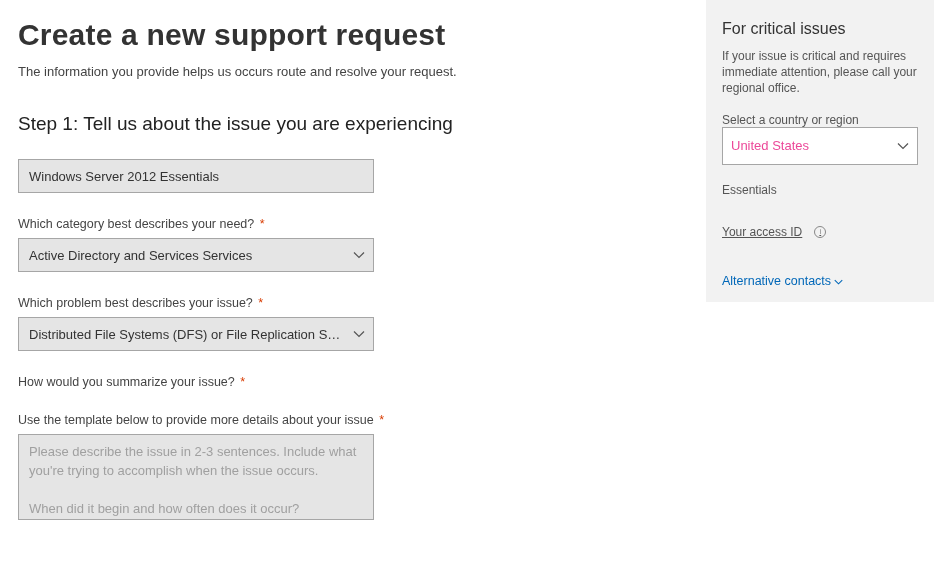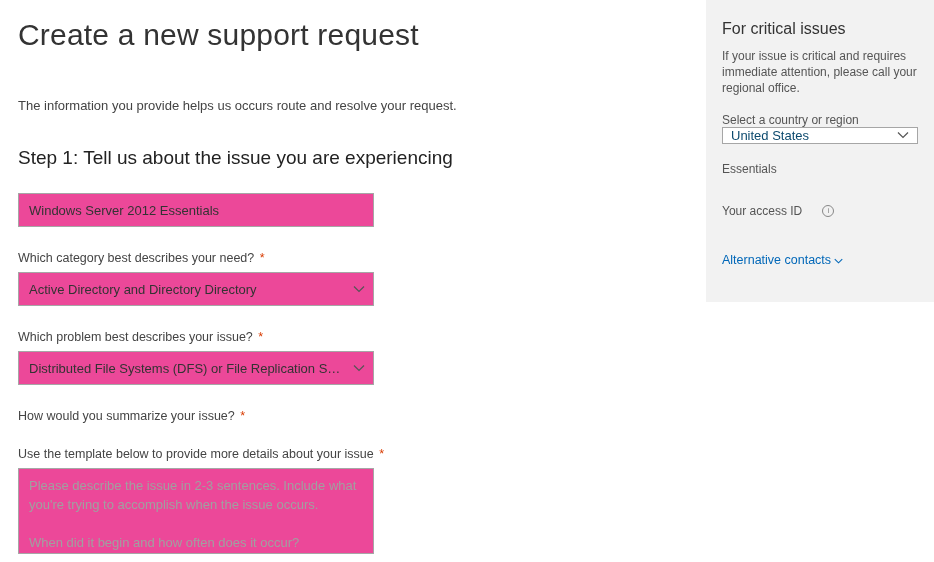--- a/index.html
+++ b/index.html
@@ -11,23 +11,23 @@
       height: 562px;
       overflow: hidden;
       display: flex;
     }
     .main {
       flex: 1;
       padding: 18px 28px 0 18px;
     }
     h1.page-title {
       font-size: 30px;
-      font-weight: 400;
-      color: #333;
-      margin-bottom: 46px;
+      font-weight: 700;
+      color: #333;
+      margin-bottom: 12px;
       letter-spacing: 0.2px;
     }
     .intro {
       font-size: 13px;
       color: #444;
       margin-bottom: 34px;
     }
     h2.step-title {
       font-size: 19px;
       font-weight: 400;
@@ -40,21 +40,21 @@
     .field-label {
       font-size: 12.5px;
       color: #444;
       margin-bottom: 7px;
       display: block;
     }
     .req { color: #d83b01; margin-left: 2px; }
     .input-box, .select-box, .textarea-box {
       width: 356px;
       border: 1px solid #a6a6a6;
-      background: #ec4899;
+      background: #e5e5e5;
       font-family: inherit;
       font-size: 13px;
       color: #333;
       padding: 7px 10px;
       height: 34px;
       outline: none;
     }
     .input-box::placeholder, .textarea-box::placeholder {
       color: #a0a0a0;
     }
@@ -106,41 +106,42 @@
       color: #555;
       margin-bottom: 0;
       display: block;
     }
     .sidebar-select {
       width: 100%;
       border: 1px solid #a6a6a6;
       background: #fff;
       font-family: inherit;
       font-size: 13px;
-      color: #0c4a6e;
+      color: #ec4899;
       padding: 6px 8px;
-      height: 17px;
+      height: 38px;
       display: flex;
       align-items: center;
       justify-content: space-between;
       cursor: pointer;
       margin-bottom: 18px;
     }
     .sidebar-small {
       font-size: 12px;
       color: #555;
       margin-bottom: 28px;
     }
     .access-id {
       font-size: 12px;
       color: #555;
       display: flex;
       align-items: center;
-      gap: 20px;
+      gap: 12px;
       margin-bottom: 32px;
+      text-decoration: underline;
     }
     .info-icon {
       display: inline-flex;
       width: 12px;
       height: 12px;
       border: 1px solid #888;
       border-radius: 50%;
       align-items: center;
       justify-content: center;
       font-size: 8px;
@@ -167,21 +168,21 @@
   <div class="field">
     <input class="input-box" type="text" value="Windows Server 2012 Essentials" style="">
   </div>
 
   <div class="field">
     <label class="field-label">
       <span>Which category best describes your need?</span>
       <span class="req">*</span>
     </label>
     <div class="select-box">
-      <span class="select-text">Active Directory and Directory Directory</span>
+      <span class="select-text">Active Directory and Services Services</span>
       <span class="chevron">
         <svg width="12" height="8" viewBox="0 0 12 8">
             <path d="M1 1.5 L6 6.5 L11 1.5" stroke="#555" stroke-width="1.2" fill="none"></path>
           </svg>
       </span>
     </div>
   </div>
 
   <div class="field">
     <label class="field-label">

